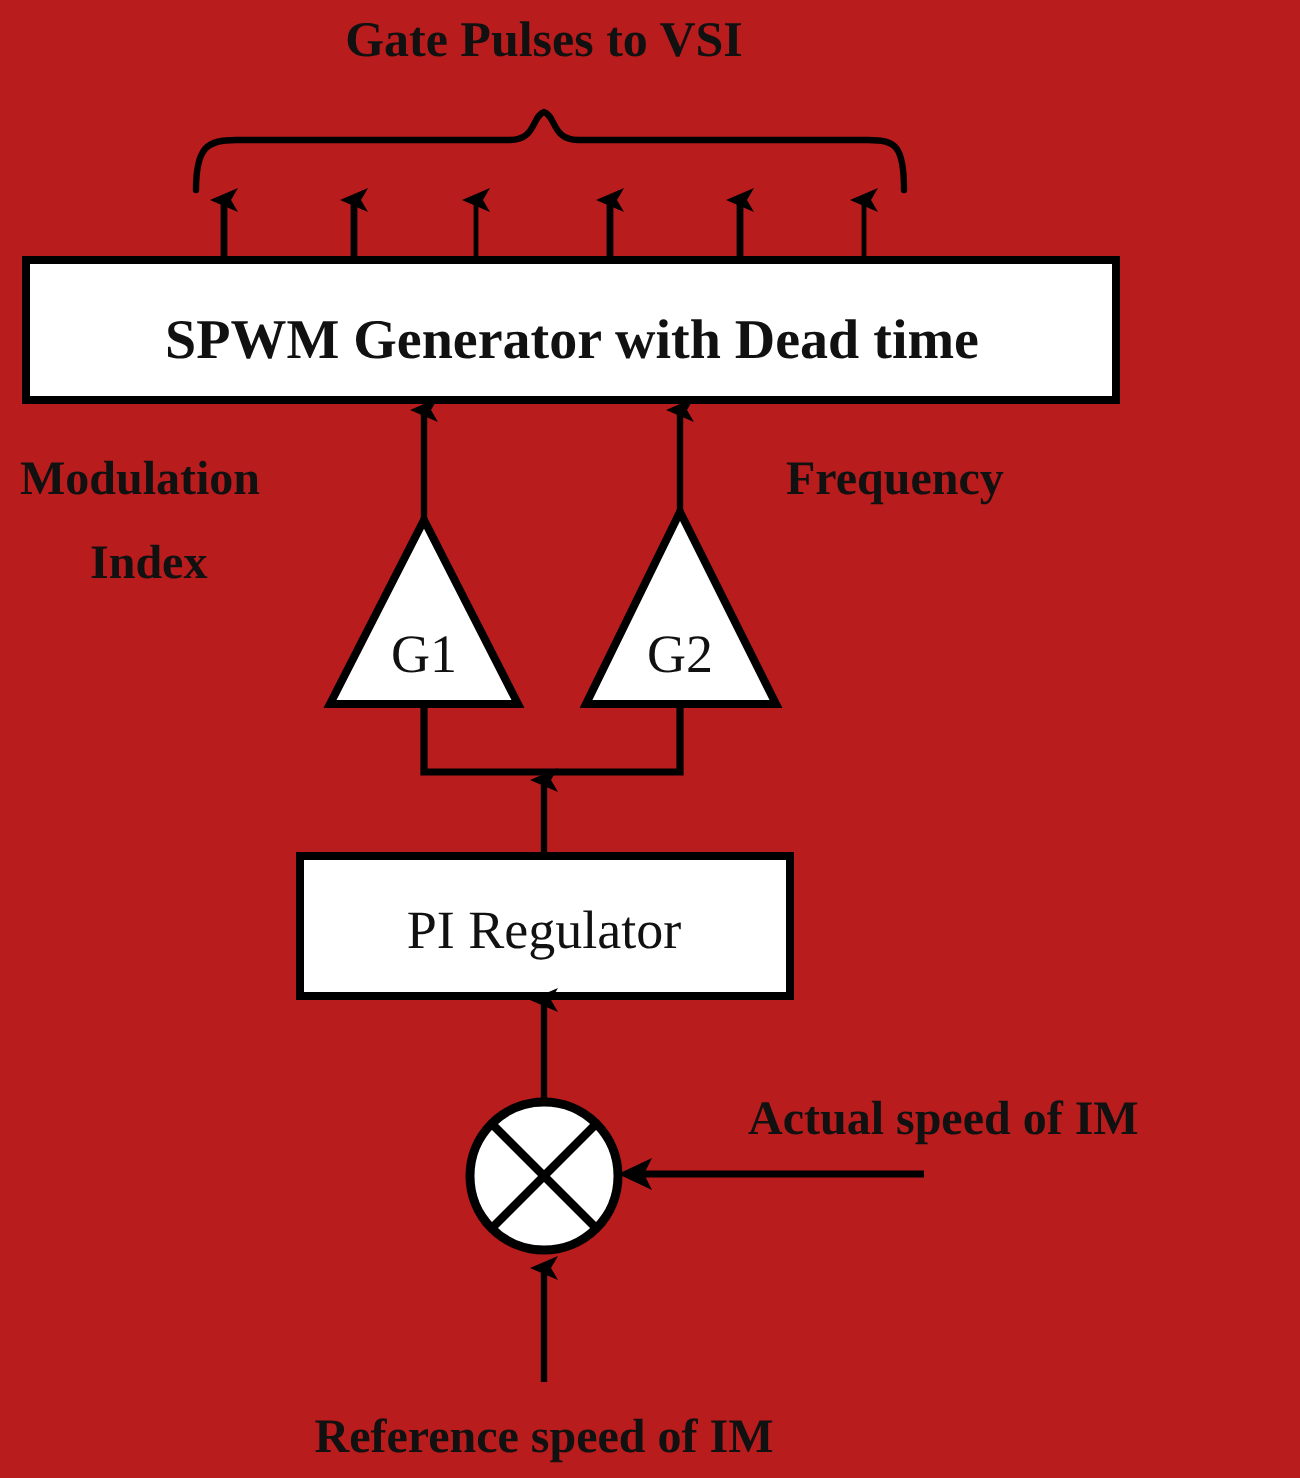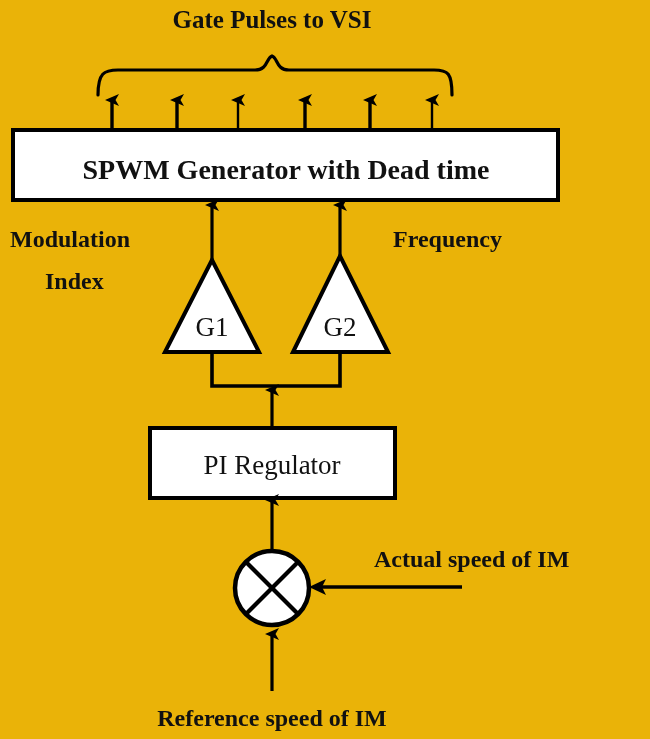--- a/index.html
+++ b/index.html
@@ -5,21 +5,21 @@
 <style>
   html, body {
     margin: 0;
     padding: 0;
     background: #ffffff;
   }
   #stage {
     position: relative;
     width: 650px;
     height: 739px;
-    background: #eab308;
+    background: #b91c1c;
     overflow: hidden;
     font-family: "Liberation Serif", "DejaVu Serif", serif;
   }
   svg#diagram {
     position: absolute;
     left: 0;
     top: 0;
     width: 650px;
     height: 739px;
   }

